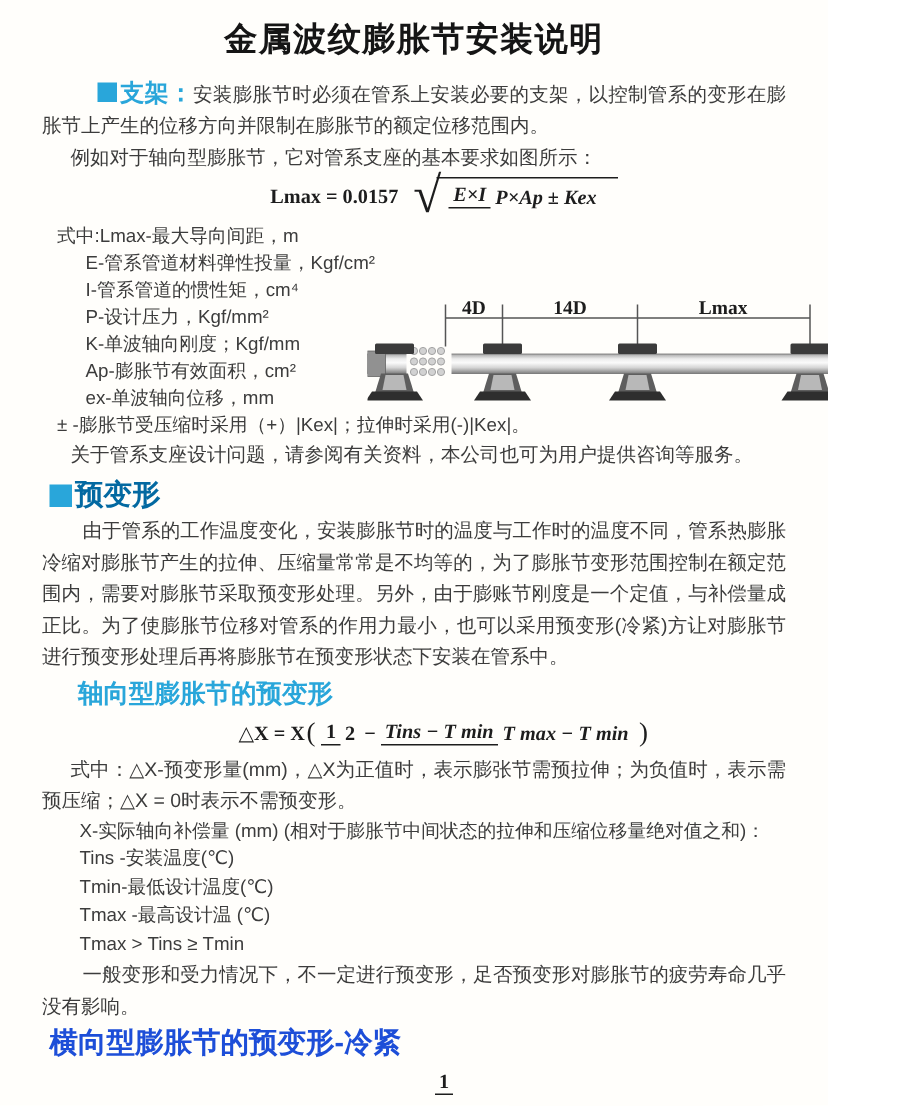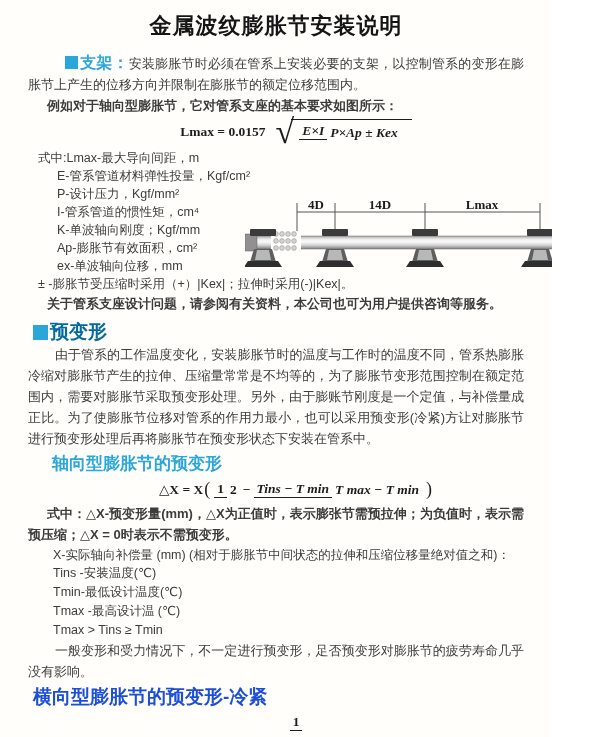--- a/index.html
+++ b/index.html
@@ -9,21 +9,21 @@
     font-family:"Liberation Sans","DejaVu Sans",sans-serif;
     color:#3c3c3c;
   }
   .title {
     margin:0; padding-top:12px; text-align:center;
     font-size:22px; line-height:28px; font-weight:bold; color:#151515;
     letter-spacing:1px;
   }
   .p { font-size:13px; line-height:21px; margin:0 28px; text-align:justify; }
   .first-para { margin-top:12px; text-indent:37px; }
-  .indent1 { text-indent:19px;font-weight:bold; }
+  .indent1 { text-indent:19px; }
   .indent2 { text-indent:27px; }
 
   .sq {
     display:inline-block; width:13px; height:13px; background:#29a6da;
     margin-right:2px; vertical-align:-1px;
   }
   .sq.big { width:15px; height:15px; vertical-align:-2px; }
   .inline-head { color:#29a6da; font-size:16px; font-weight:bold; }
 
   .formula {
@@ -85,22 +85,22 @@
           <span class="num it">E×I</span>
           <span class="den it">P×Ap ± Kex</span>
         </span>
       </span>
     </span>
   </div>
 
   <div class="defs">
     <div>式中:Lmax-最大导向间距，m</div>
     <div class="d">E-管系管道材料弹性投量，Kgf/cm²</div>
+    <div class="d">I-管系管道的惯性矩，cm⁴</div>
     <div class="d">P-设计压力，Kgf/mm²</div>
-    <div class="d">I-管系管道的惯性矩，cm⁴</div>
     <div class="d">K-单波轴向刚度；Kgf/mm</div>
     <div class="d">Ap-膨胀节有效面积，cm²</div>
     <div class="d">ex-单波轴向位移，mm</div>
   </div>
 
   <div class="note-pm">± -膨胀节受压缩时采用（+）|Kex|；拉伸时采用(-)|Kex|。</div>
   <p class="p indent1 note-consult">关于管系支座设计问题，请参阅有关资料，本公司也可为用户提供咨询等服务。</p>
 
   <div class="diagram">
     <svg width="353" height="95" viewBox="0 0 353 95">

